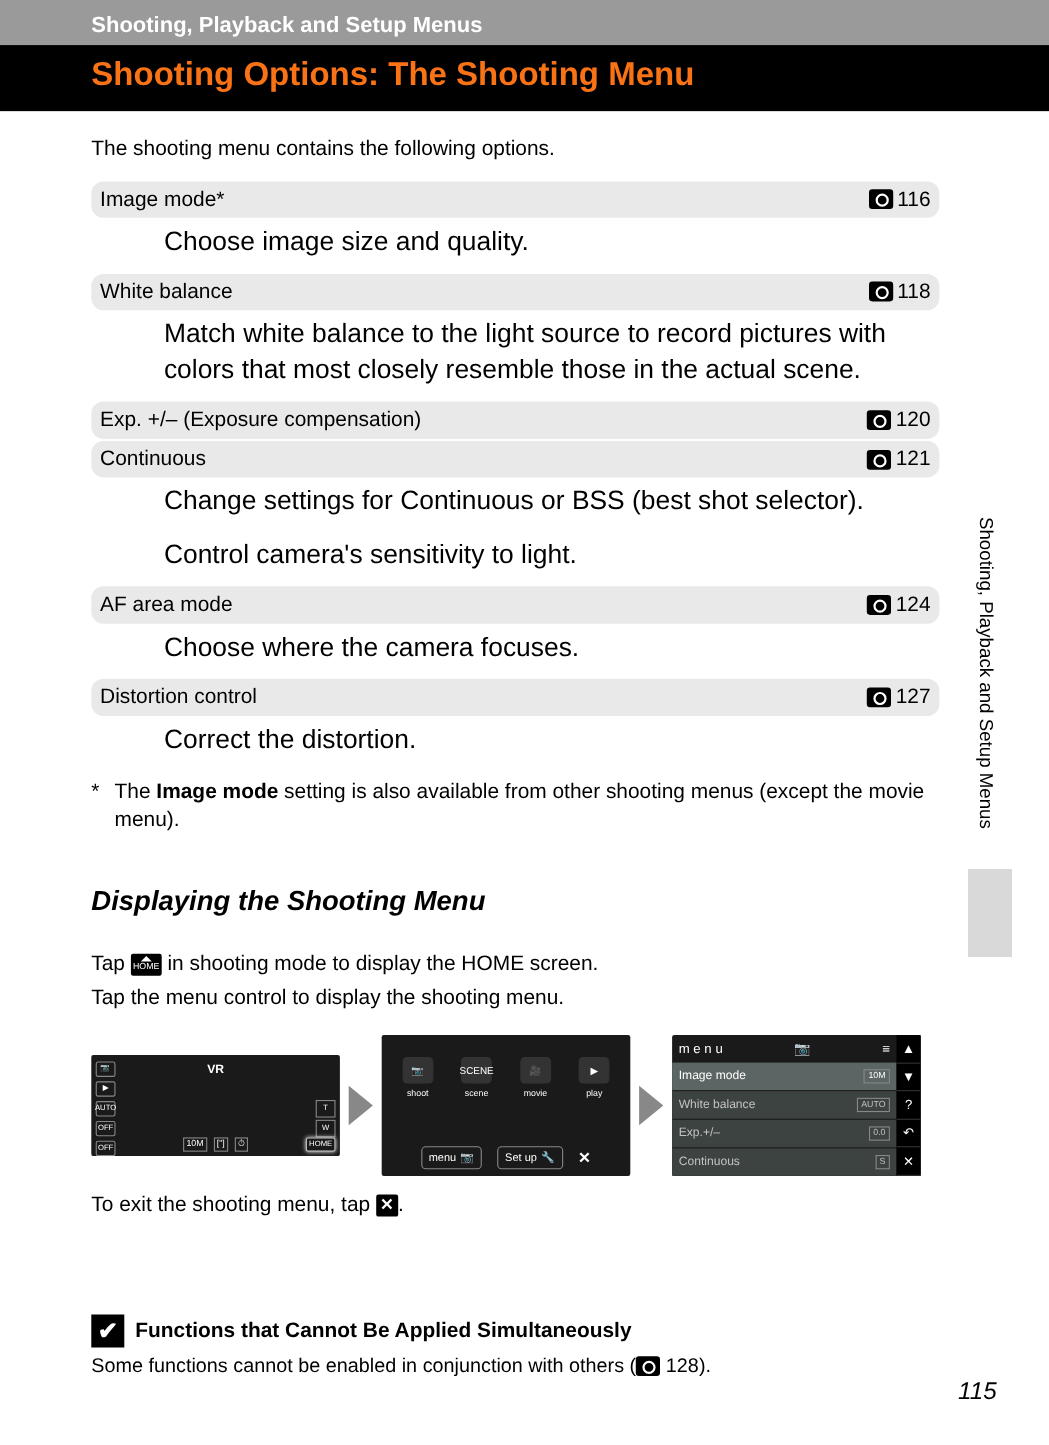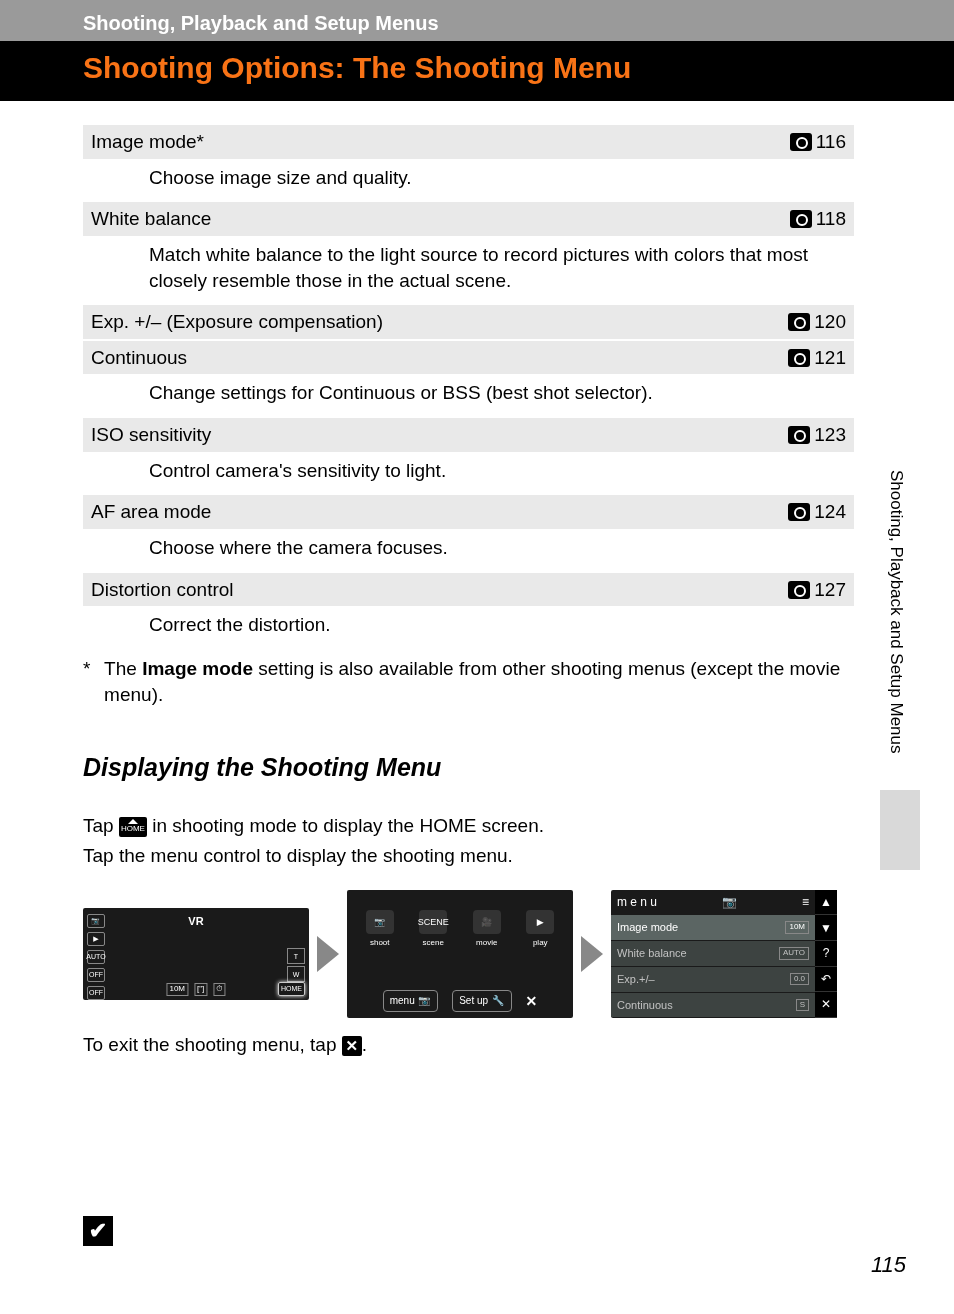--- a/index.html
+++ b/index.html
@@ -34,26 +34,27 @@
     line-height: 1.35;
   }
   .intro { margin-bottom: 16px; }
   .option-head {
     background: #e9e9e9;
     display: flex;
     justify-content: space-between;
     align-items: center;
     padding: 4px 8px;
     margin-top: 2px;
+    border-radius: 11px;
   }
   .option-head .title { font-size: 19px; }
   .option-head .page-ref { display: flex; align-items: center; gap: 4px; font-size: 19px; }
   .option-desc {
     padding: 6px 10px 10px 66px;
-    font-size: 19px;
+    font-size: 24px;
   }
   .camera-icon {
     display: inline-flex;
     width: 22px; height: 18px;
     background: #000;
     border-radius: 3px;
     position: relative;
     vertical-align: middle;
   }
   .camera-icon::after {
@@ -190,20 +191,21 @@
 </style>
 </head>
 <body>
 
 <div class="header-gray">
   <div class="breadcrumb">Shooting, Playback and Setup Menus</div>
   <div class="header-black">Shooting Options: The Shooting Menu</div>
 </div>
 
 <div class="content">
+  <div class="intro">The shooting menu contains the following options.</div>
 
   <div id="options-container">
       <div class="option-head">
         <span class="title">Image mode*</span>
     <span class="page-ref">
       <span class="camera-icon"></span>
       <span>116</span>
     </span>
       </div>
       <div class="option-desc">Choose image size and quality.</div>
@@ -223,27 +225,20 @@
     </span>
       </div>
       <div class="option-head">
         <span class="title">Continuous</span>
     <span class="page-ref">
       <span class="camera-icon"></span>
       <span>121</span>
     </span>
       </div>
       <div class="option-desc">Change settings for Continuous or BSS (best shot selector).</div>
-      <div class="option-head">
-        <span class="title">ISO sensitivity</span>
-    <span class="page-ref">
-      <span class="camera-icon"></span>
-      <span>123</span>
-    </span>
-      </div>
       <div class="option-desc">Control camera's sensitivity to light.</div>
       <div class="option-head">
         <span class="title">AF area mode</span>
     <span class="page-ref">
       <span class="camera-icon"></span>
       <span>124</span>
     </span>
       </div>
       <div class="option-desc">Choose where the camera focuses.</div>
       <div class="option-head">
@@ -366,16 +361,20 @@
     <span>To exit the shooting menu, tap </span><span class="x-icon">✕</span><span>.</span>
   </div>
 </div>
 
 <div class="sidebar-text">Shooting, Playback and Setup Menus</div>
 <div class="sidebar-tab"></div>
 
 <div class="note-section">
   <div class="note-head">
     <span class="check-box">✔</span>
+    <span>Functions that Cannot Be Applied Simultaneously</span>
+  </div>
+  <div class="note-body">
+    <span>Some functions cannot be enabled in conjunction with others (</span><span class="camera-icon"></span><span> 128).</span>
   </div>
 </div>
 
 <div class="page-num">115</div>
 
 </body></html>

